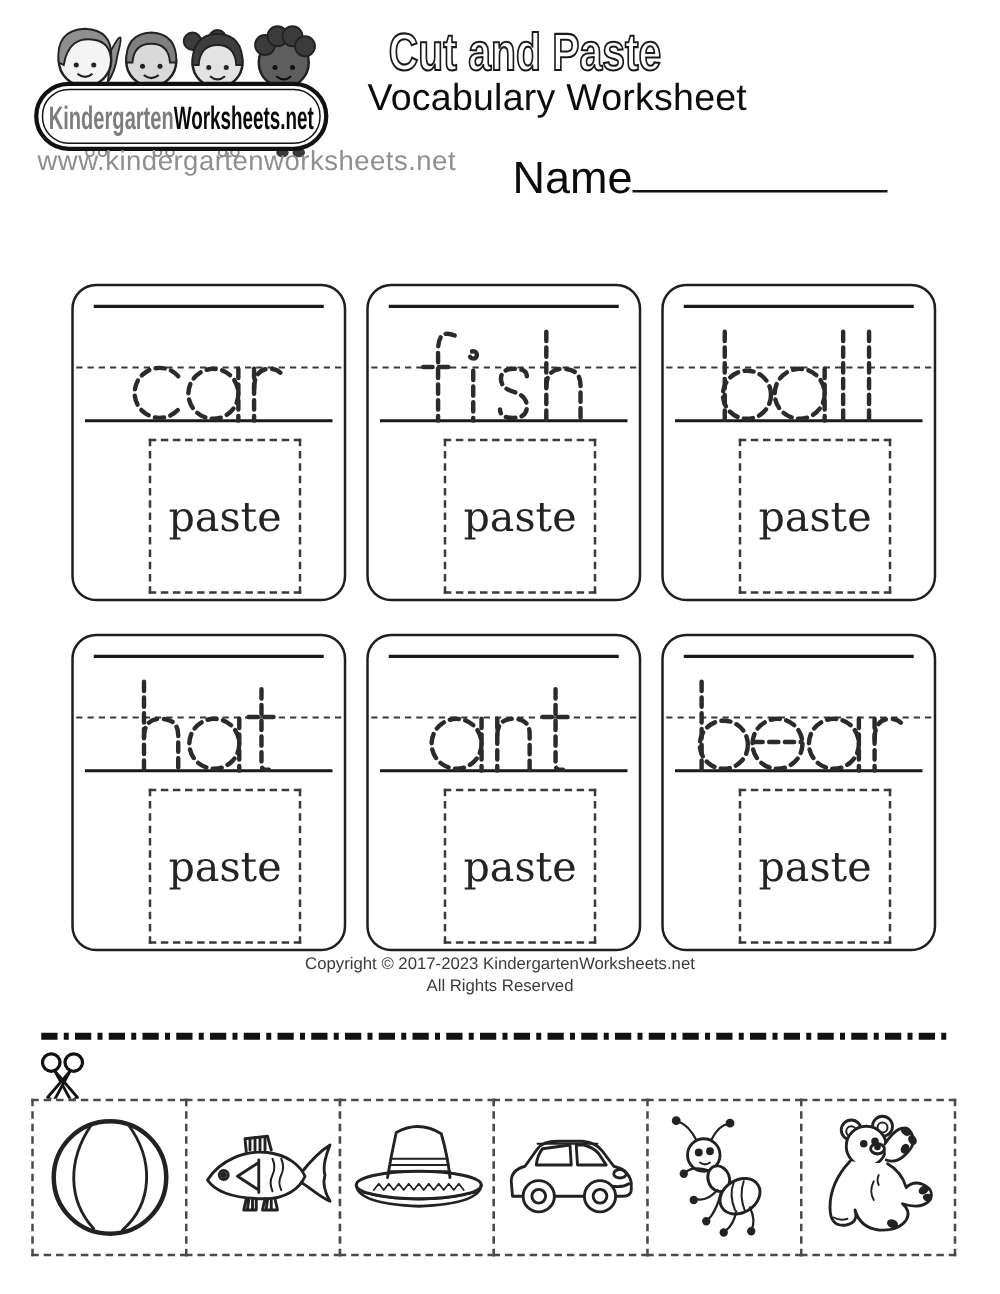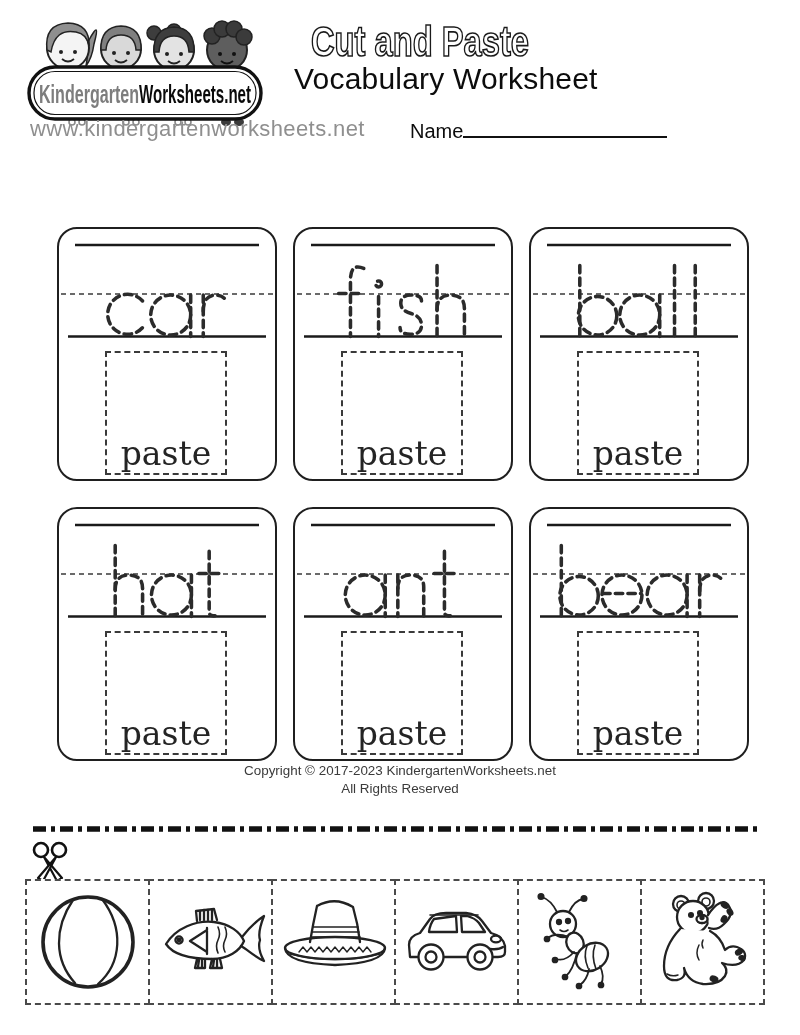--- a/index.html
+++ b/index.html
@@ -5,32 +5,32 @@
   html,body{margin:0;padding:0;background:#fff;}
   .page{position:relative;width:800px;height:1035px;background:#fff;overflow:hidden;
         font-family:"Liberation Sans",sans-serif;color:#1a1a1a;}
 
   
   .logo-wrap{position:absolute;left:26px;top:10px;width:238px;}
   .website{position:absolute;left:30px;top:116px;font-size:22px;color:#8f8f8f;letter-spacing:.4px;}
 
   .title1-svg{position:absolute;left:303px;top:16px;}
   .title2{position:absolute;left:278px;top:62px;font-size:30px;color:#0c0c0c;letter-spacing:.2px;margin-left:16px;}
-  .name-row{position:absolute;left:410px;top:116px;font-size:20px;color:#0c0c0c;white-space:nowrap;text-align:right;}
+  .name-row{position:absolute;left:410px;top:116px;font-size:36px;color:#0c0c0c;white-space:nowrap;text-align:right;}
   .name-line{display:inline-block;width:204px;border-bottom:2.2px solid #111;height:1em;vertical-align:baseline;}
 
   .instructions{position:absolute;left:90px;top:169px;font-size:18.6px;line-height:24.5px;color:#050505;}
 
   
   .cards-row{position:absolute;left:57px;display:flex;gap:16px;}
   .row1{top:227px;} .row2{top:507px;}
   .card{position:relative;width:216px;height:250px;border:2.5px solid #1f1f1f;border-radius:20px;background:#fff;}
   .trace{position:absolute;left:0;top:3px;}
-  .pastebox{position:absolute;left:46px;top:122px;width:118px;height:120px;border:2px dashed #3a3a3a;
-            display:flex;align-items:flex-end;justify-content:center;}
+  .pastebox{position:absolute;left:60px;top:122px;width:118px;height:120px;border:2px dashed #3a3a3a;
+            display:flex;align-items:center;justify-content:center;}
   .paste-label{font-family:"DejaVu Serif",serif;font-size:33px;color:#242424;}
 
   
   .copyright{position:absolute;left:0;top:762px;width:800px;text-align:center;
              font-size:13.4px;line-height:17.5px;color:#3b3b3b;}
 
   .cutline-svg{position:absolute;left:30px;top:823px;}
   .scissors-svg{position:absolute;left:30px;top:840px;}
 
   

